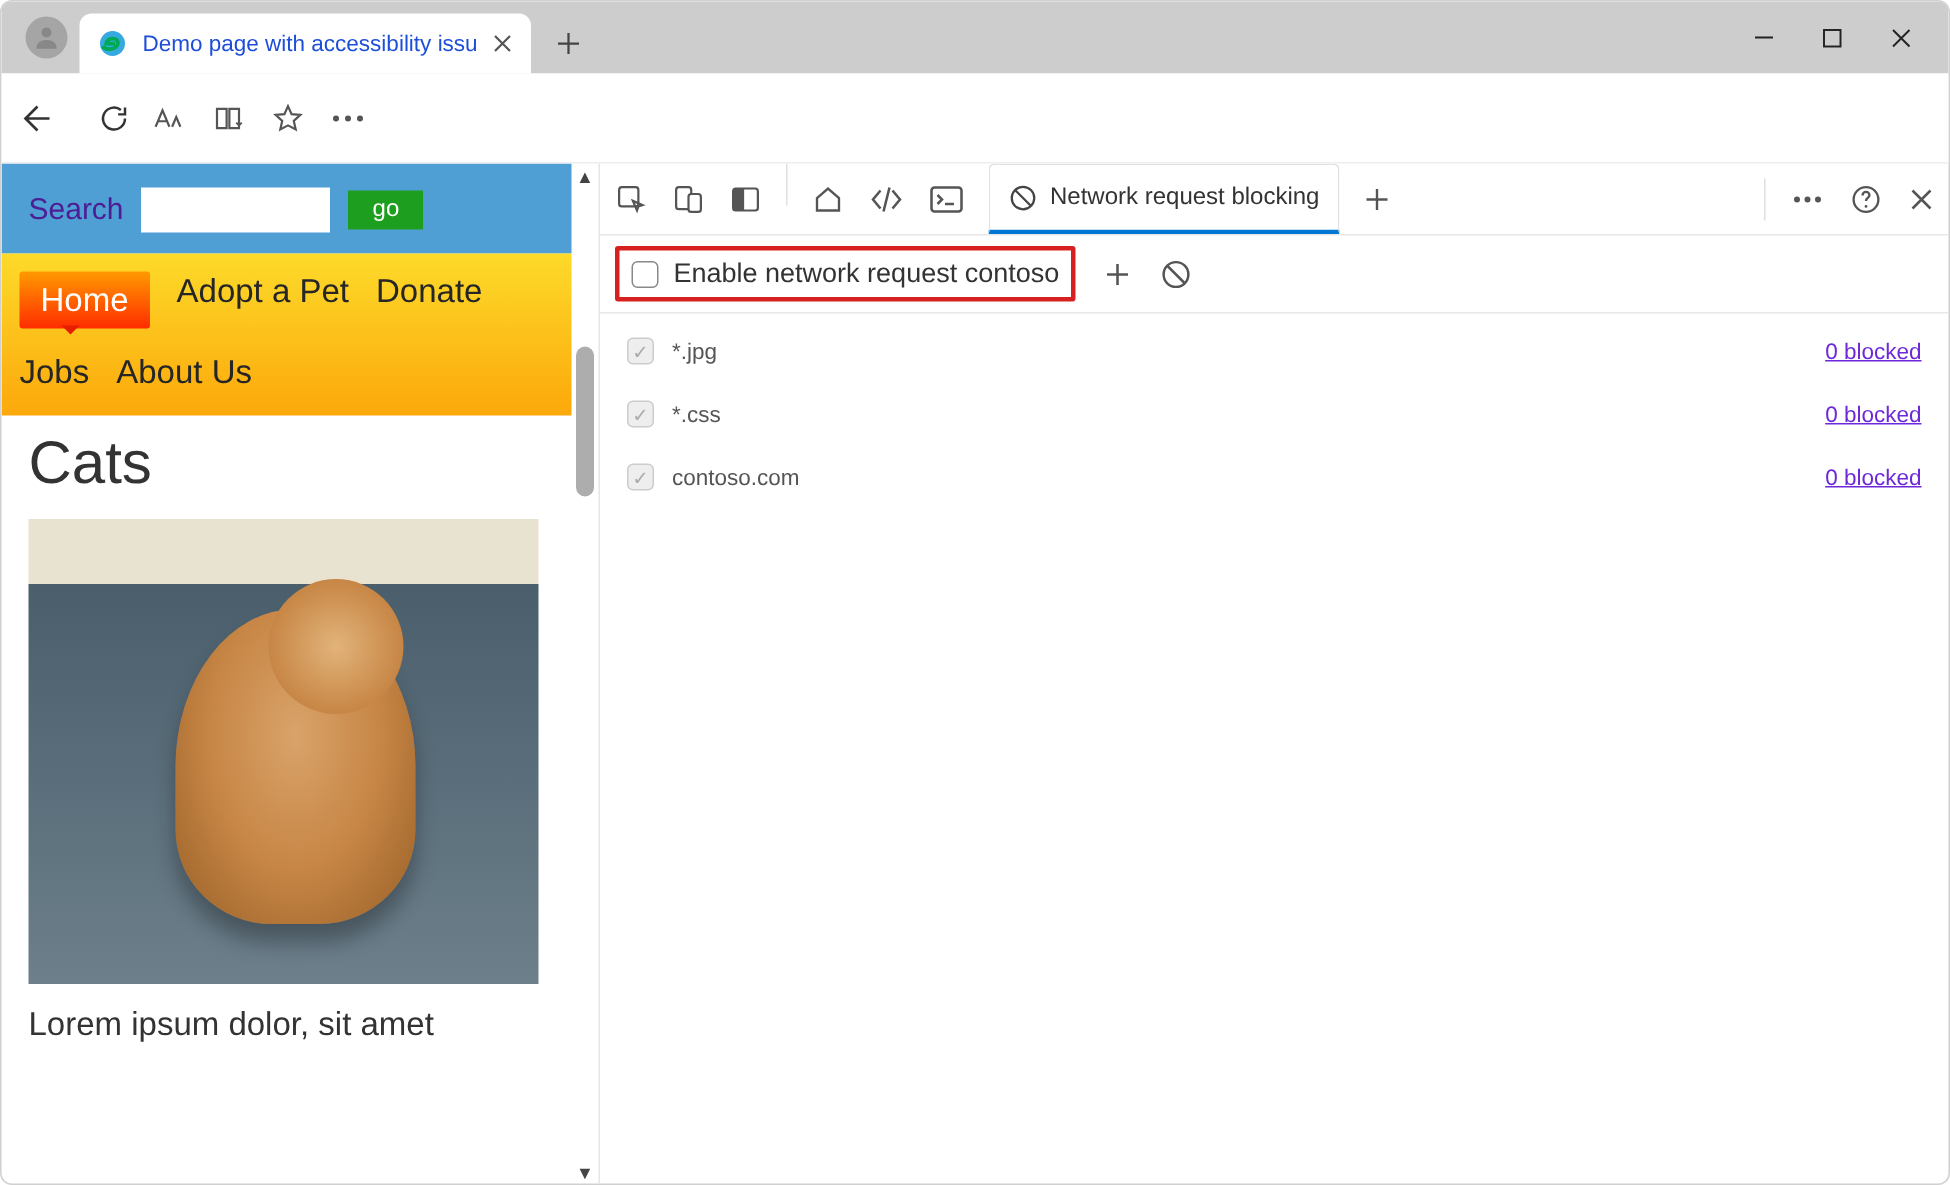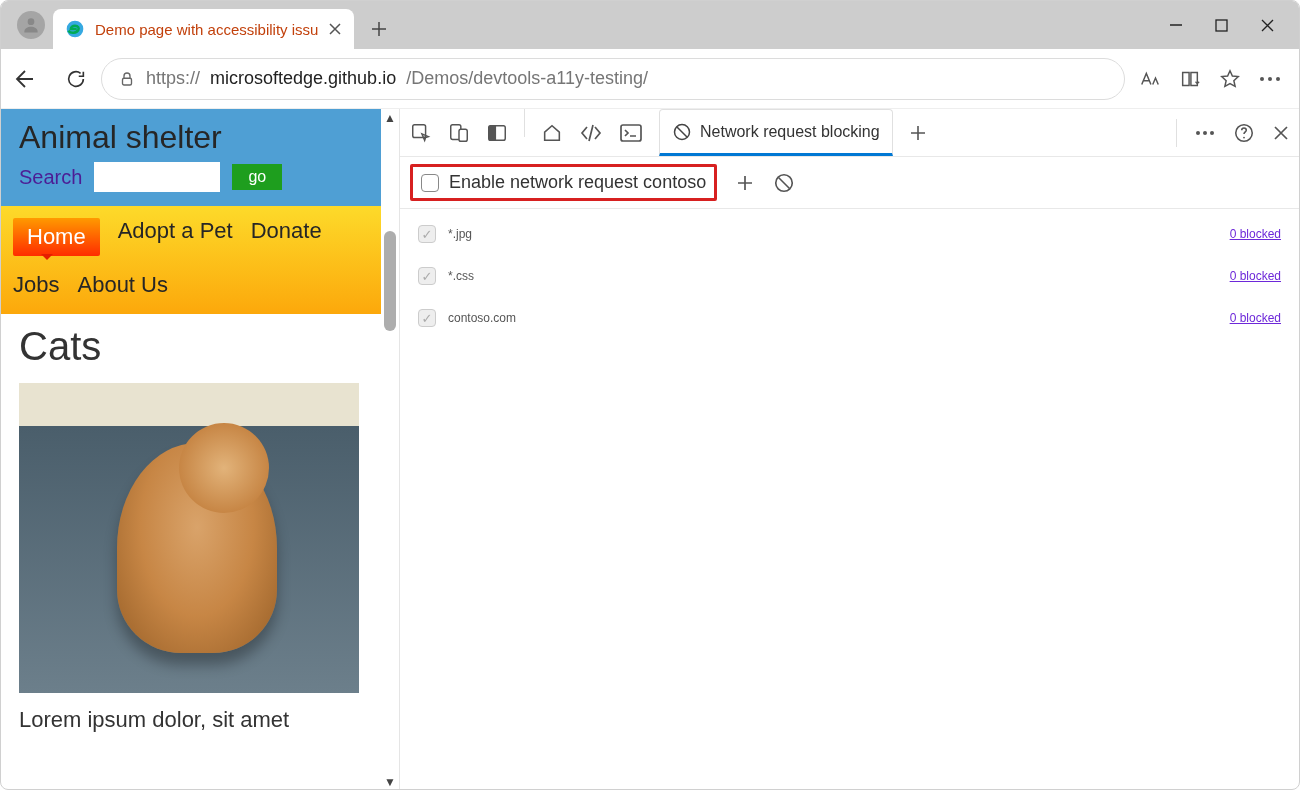--- a/index.html
+++ b/index.html
@@ -34,21 +34,21 @@
       height: 40px;
       display: flex;
       align-items: center;
       padding: 0 12px;
       margin-top: 8px;
       max-width: 380px;
       gap: 10px;
     }
     .tab-title {
       white-space: nowrap; overflow: hidden; text-overflow: ellipsis;
-      font-size: 15px; color: #c2410c; flex: 0 1 auto;
+      font-size: 15px; color: #1d4ed8; flex: 0 1 auto;
     }
     .tab-close { width: 14px; height: 14px; flex: none; }
     .window-controls {
       margin-left: auto;
       display: flex;
       align-items: center;
       gap: 32px;
       padding: 0 24px;
       color: #333;
     }
@@ -172,21 +172,21 @@
       font-size:18px;
     }
     .chk {
       width:18px; height:18px; border-radius:4px; border:1.5px solid #888;
       display:inline-flex; align-items:center; justify-content:center;
     }
     .rules { padding: 4px 0; }
     .rule {
       display:flex; align-items:center;
       padding: 12px 18px;
-      font-size:12px; color:#555;
+      font-size:15px; color:#555;
     }
     .rule .chk { border-color:#ccc; background:#eee; position:relative;}
     .rule .chk::after {
       content:"✓"; color:#aaa; font-size:13px; position:absolute;
     }
     .rule .pattern { margin-left:12px; }
     .rule .count { margin-left:auto; color:#6d28d9;text-decoration:underline; }
     svg { display:block; }
   </style>
 </head>
@@ -239,29 +239,20 @@
   <span class="btn-icon">
       <svg width="24" height="24" viewBox="0 0 24 24">
         <path d="M14 4l-8 8 8 8M6 12h16" fill="none" stroke="#333" stroke-width="1.8"></path>
       </svg>
     </span>
   <span class="btn-icon" style="margin-left:16px">
       <svg width="22" height="22" viewBox="0 0 24 24">
         <path d="M20 12a8 8 0 11-3-6.2M20 4v5h-5" fill="none" stroke="#333" stroke-width="1.8"></path>
       </svg>
     </span>
-  <div class="addr">
-    <svg width="18" height="18" viewBox="0 0 24 24">
-        <rect x="6" y="11" width="12" height="9" rx="2" fill="none" stroke="#666" stroke-width="1.8"></rect>
-        <path d="M8 11V8a4 4 0 118 0v3" fill="none" stroke="#666" stroke-width="1.8"></path>
-      </svg>
-    <span>https://</span>
-      <span class="host">microsoftedge.github.io</span>
-      <span>/Demos/devtools-a11y-testing/</span>
-  </div>
   <div class="toolbar-right">
     <span class="btn-icon">
         <svg width="22" height="22" viewBox="0 0 24 24">
           <path d="M3 18L8 6l5 12M5 14h6M15 18l3-7 3 7" fill="none" stroke="#555" stroke-width="1.6"></path>
         </svg>
       </span>
     <span class="btn-icon">
         <svg width="22" height="22" viewBox="0 0 24 24">
           <path d="M4 5h7v14H4zM13 5h7v14h-7zM11 5v14" fill="none" stroke="#555" stroke-width="1.6"></path>
           <path d="M18 15l2 2 2-2" fill="none" stroke="#555" stroke-width="1.4"></path>
@@ -280,21 +271,20 @@
         </svg>
       </span>
   </div>
 </div>
 
 <div class="main">
 
   <div class="page">
     <div class="page-inner">
       <div class="hdr">
-        <h1>Animal shelter</h1>
         <div class="search-row">
           <label>Search</label>
           <input type="text" style="">
           <button>go</button>
         </div>
       </div>
       <div class="nav">
         <span class="nav-home">Home</span>
         <span>Adopt a Pet</span>
         <span>Donate</span>

